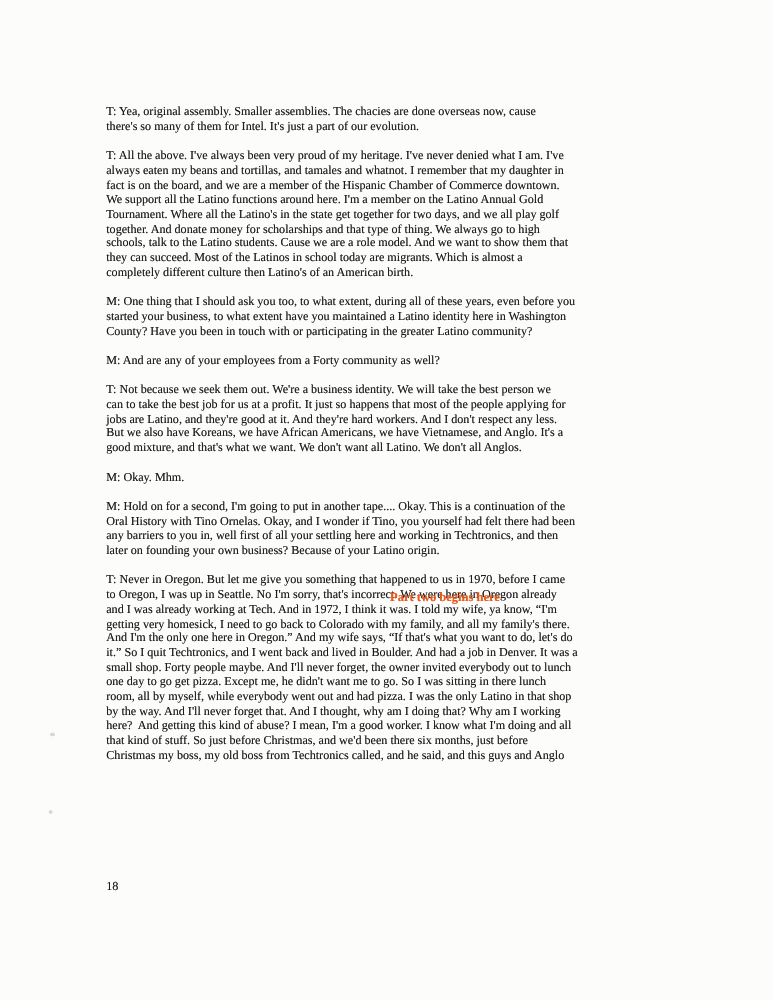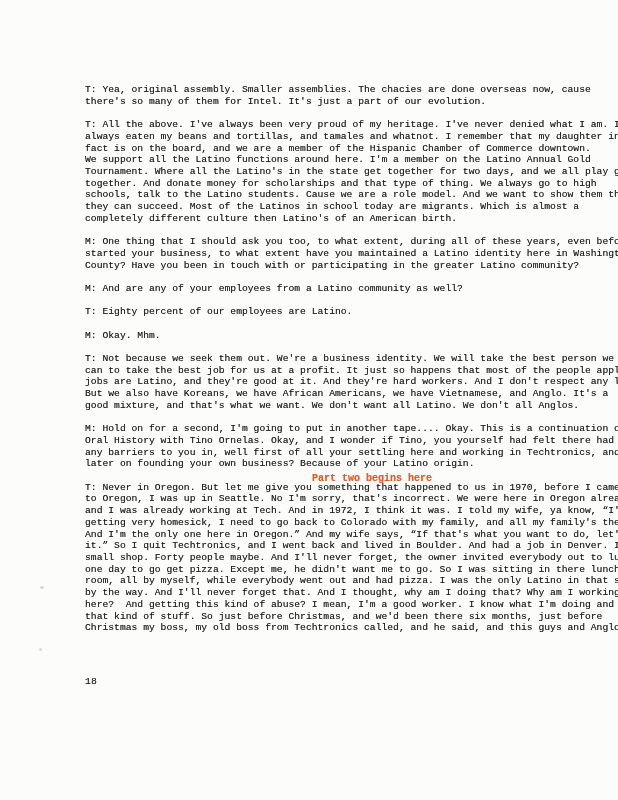--- a/index.html
+++ b/index.html
@@ -6,21 +6,21 @@
     margin: 0;
     padding: 0;
     background: #ffffff;
   }
   .page {
     position: relative;
     width: 618px;
     height: 800px;
     background: #fcfcfa;
     overflow: hidden;
-    font-family: Liberation Mono, monospace;
+    font-family: Liberation Serif, serif;
     color: #1c1c1c;
   }
   .text-block {
     position: absolute;
     left: 85px;
     top: 84px;
     width: 475px;
   }
   .para {
     margin: 0 0 11.7px 0;
@@ -38,21 +38,21 @@
     font-size: 10px;
     line-height: 15px;
     font-weight: bold;
     color: #e75b1e;
     white-space: pre;
     text-shadow: 0 0 0.4px rgba(231,91,30,0.6);
   }
   .page-number {
     position: absolute;
     left: 85px;
-    top: 676px;
+    top: 704px;
     font-size: 9.8px;
     line-height: 11.7px;
     color: #1c1c1c;
     text-shadow: 0 0 0.35px rgba(20,20,20,0.55);
   }
   .speck {
     position: absolute;
     background: #b9b9b2;
     border-radius: 50%;
     opacity: 0.55;
@@ -73,28 +73,27 @@
 fact is on the board, and we are a member of the Hispanic Chamber of Commerce downtown.
 We support all the Latino functions around here. I'm a member on the Latino Annual Gold
 Tournament. Where all the Latino's in the state get together for two days, and we all play golf
 together. And donate money for scholarships and that type of thing. We always go to high
 schools, talk to the Latino students. Cause we are a role model. And we want to show them that
 they can succeed. Most of the Latinos in school today are migrants. Which is almost a
 completely different culture then Latino's of an American birth.</p>
     <p class="para">M: One thing that I should ask you too, to what extent, during all of these years, even before you
 started your business, to what extent have you maintained a Latino identity here in Washington
 County? Have you been in touch with or participating in the greater Latino community?</p>
-    <p class="para">M: And are any of your employees from a Latino community as well?</p>
-    <p class="para">T: Eighty percent of our employees are Latino.</p>
-    <p class="para">M: Okay. Mhm.</p>
+    <p class="para">M: And are any of your employees from a Forty community as well?</p>
     <p class="para">T: Not because we seek them out. We're a business identity. We will take the best person we
 can to take the best job for us at a profit. It just so happens that most of the people applying for
 jobs are Latino, and they're good at it. And they're hard workers. And I don't respect any less.
 But we also have Koreans, we have African Americans, we have Vietnamese, and Anglo. It's a
 good mixture, and that's what we want. We don't want all Latino. We don't all Anglos.</p>
+    <p class="para">M: Okay. Mhm.</p>
     <p class="para">M: Hold on for a second, I'm going to put in another tape.... Okay. This is a continuation of the
 Oral History with Tino Ornelas. Okay, and I wonder if Tino, you yourself had felt there had been
 any barriers to you in, well first of all your settling here and working in Techtronics, and then
 later on founding your own business? Because of your Latino origin.</p>
     <p class="para">T: Never in Oregon. But let me give you something that happened to us in 1970, before I came
 to Oregon, I was up in Seattle. No I'm sorry, that's incorrect. We were here in Oregon already
 and I was already working at Tech. And in 1972, I think it was. I told my wife, ya know, “I'm
 getting very homesick, I need to go back to Colorado with my family, and all my family's there.
 And I'm the only one here in Oregon.” And my wife says, “If that's what you want to do, let's do
 it.” So I quit Techtronics, and I went back and lived in Boulder. And had a job in Denver. It was a

